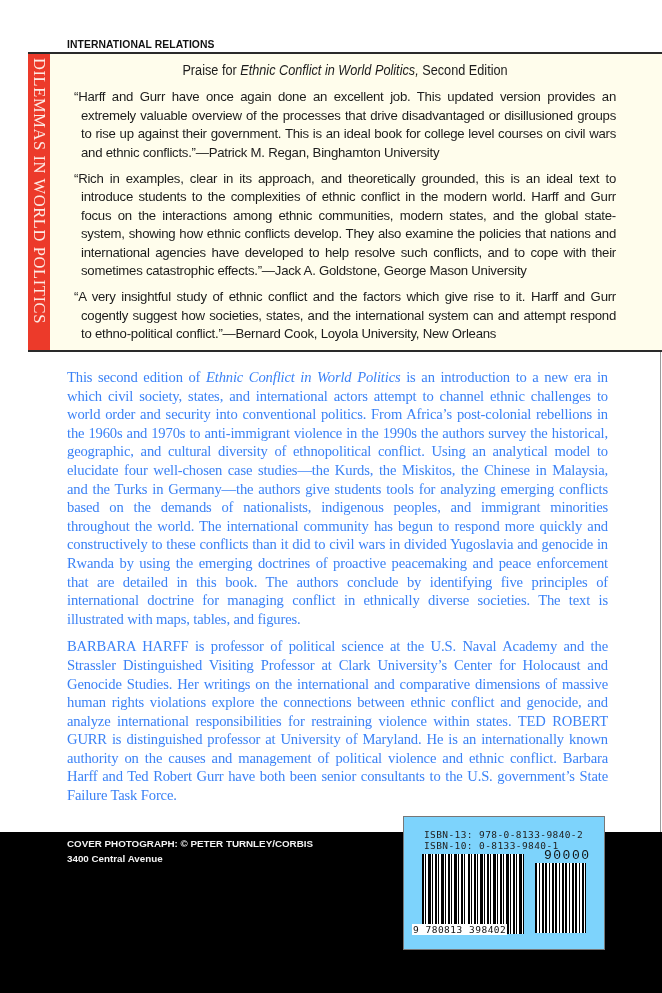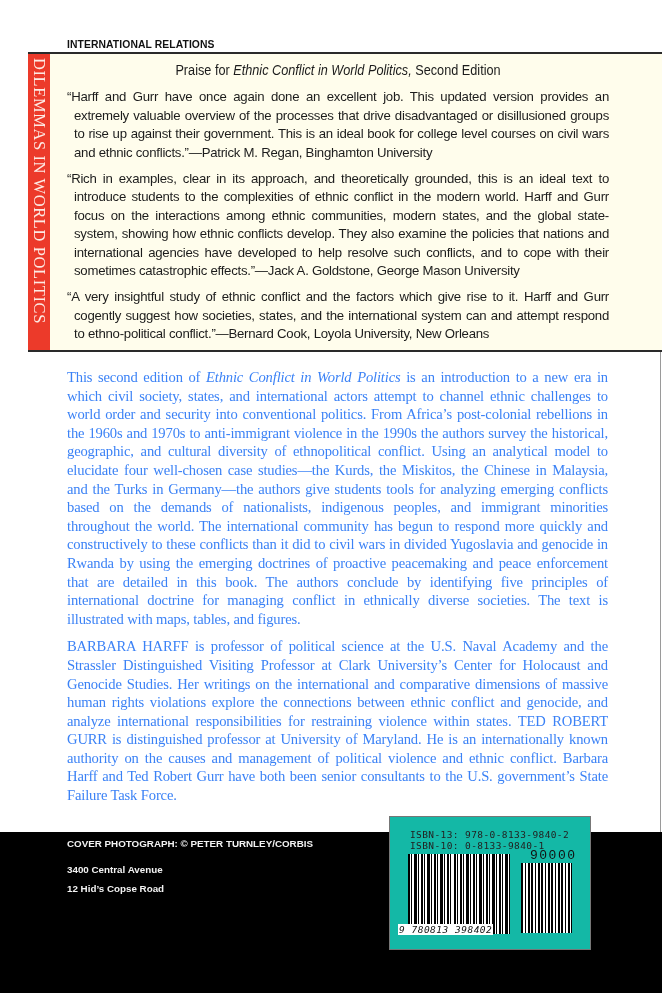--- a/index.html
+++ b/index.html
@@ -30,21 +30,21 @@
   }
   .spine-text {
     position: absolute; left: 22px; top: 4px;
     transform: rotate(90deg); transform-origin: left top;
     white-space: nowrap;
     font-family: "Liberation Serif", serif; font-size: 16.5px;
     letter-spacing: 0.6px; color: #fde9e3;
     line-height: 22px;
   }
   .praise-inner {
-    position: absolute; left: 39px; top: 8px; width: 542px;
+    position: absolute; left: 46px; top: 8px; width: 542px;
     font-family: "Liberation Sans", sans-serif; font-size: 13.2px;
     line-height: 18.4px; color: #1c1c1c;
   }
   .praise-title {
     text-align: center; font-size: 13.8px; margin: 0 0 8px 0;
     transform: scaleX(0.92);
   }
   .praise-title em { font-style: italic; }
   .quote {
     margin: 0 0 8px 0; text-align: justify;
@@ -61,26 +61,26 @@
   .body-text em { font-style: italic; }
   .black-band {
     position: absolute; left: 0; top: 832px; width: 662px; height: 161px;
     background: #000;
   }
   .credits {
     position: absolute; left: 67px; top: 838px;
     font-family: "Liberation Sans", sans-serif; font-weight: bold;
     font-size: 9.8px; color: #f2f2f2; letter-spacing: 0px;
   }
-  .credits .photo { margin-bottom: 14px; text-align: right; }
+  .credits .photo { margin-bottom: 3px; text-align: right; }
   .credits .addr { line-height: 14px; }
   .credits .addr + .addr { margin-top: 5px; }
   .barcode-box {
-    position: absolute; left: 389px; top: 816px; width: 202px; height: 134px;
-    background: #14b8a6; border: 1px solid #777; box-sizing: border-box;
+    position: absolute; left: 403px; top: 816px; width: 202px; height: 134px;
+    background: #7dd3fc; border: 1px solid #777; box-sizing: border-box;
   }
   .isbn-line {
     position: absolute; left: 20px;
     font-family: "DejaVu Sans Mono", monospace; font-size: 9.5px;
     letter-spacing: 0.4px; color: #222; white-space: nowrap;
   }
   .isbn13 { top: 12px; }
   .isbn10 { top: 23px; }
   .bars-main {
     position: absolute; left: 18px; top: 37px; width: 102px; height: 80px;
@@ -96,21 +96,21 @@
     background: repeating-linear-gradient(90deg,
       #000 0 2px, #fff 2px 4px, #000 4px 5px, #fff 5px 7px, #000 7px 9px, #fff 9px 10px);
   }
   .addon-num {
     position: absolute; left: 140px; top: 31px;
     font-family: Liberation Mono, monospace; font-size: 13px; letter-spacing: 1.5px; color:#111;
   }
   .ean-num {
     position: absolute; left: 8px; top: 107px; background: #fff;
     font-family: "DejaVu Sans Mono", monospace; font-size: 9.5px;
-    letter-spacing: 0.5px; color: #111; padding: 0 1px; line-height: 11px; font-style: italic;
+    letter-spacing: 0.5px; color: #111; padding: 0 1px; line-height: 11px;
   }
 </style>
 </head>
 <body>
 
 <div class="right-rule"></div>
 
 <div class="series-label">INTERNATIONAL RELATIONS</div>
 
 <section class="praise-box">
@@ -133,21 +133,20 @@
 </section>
 
 <footer class="black-band"></footer>
 
 <div class="credits">
   <div class="photo">COVER PHOTOGRAPH: © PETER TURNLEY/CORBIS</div>
   <div class="addr">
     <div>3400 Central Avenue</div>
   </div>
   <div class="addr">
-    <div>12 Hid’s Copse Road</div>
   </div>
 </div>
 
 <div class="barcode-box">
   <div class="isbn-line isbn13">ISBN-13: 978-0-8133-9840-2</div>
   <div class="isbn-line isbn10">ISBN-10: 0-8133-9840-1</div>
   <div class="bars-main"></div>
   <div class="bars-main-2"></div>
   <div class="addon-num">90000</div>
   <div class="bars-addon"></div>

